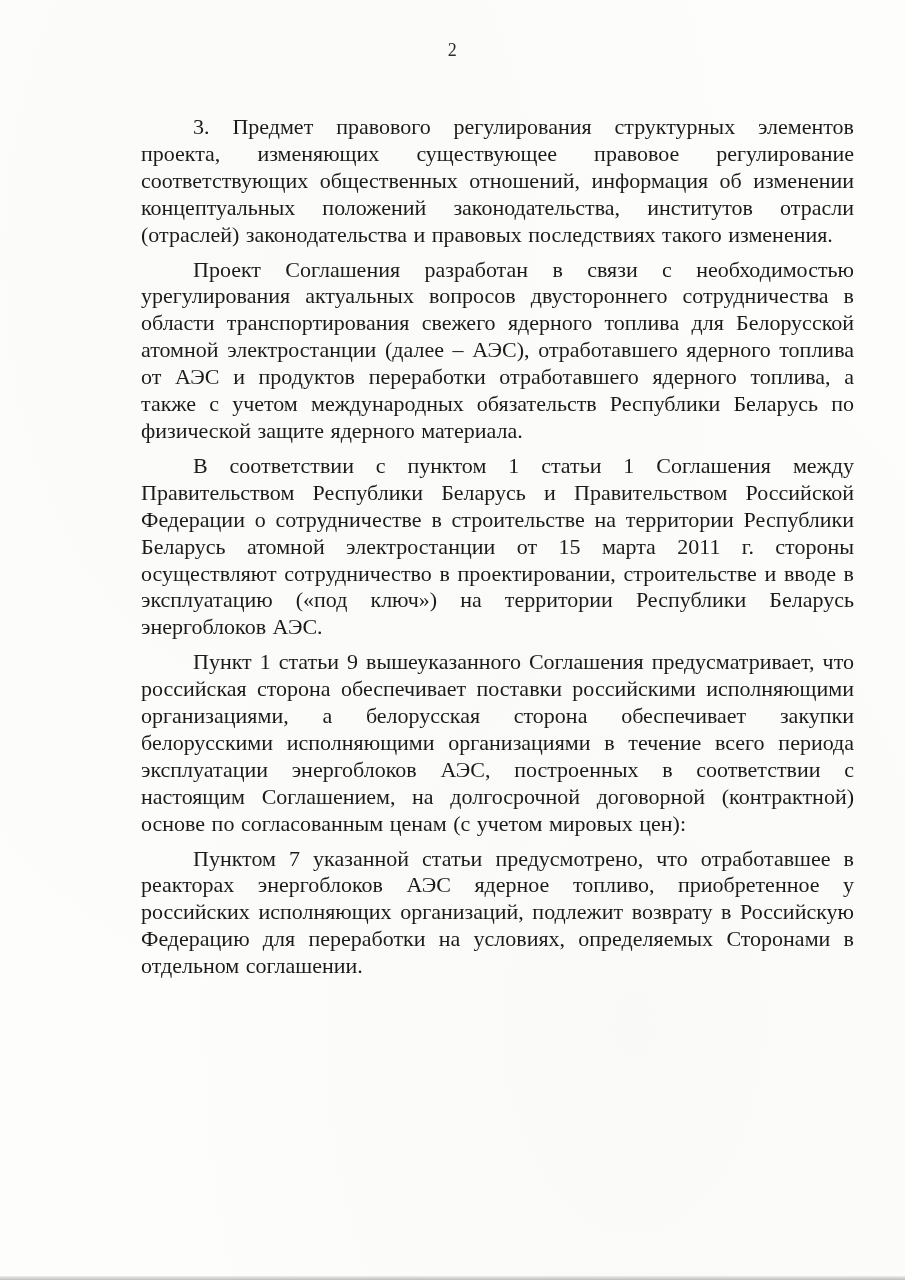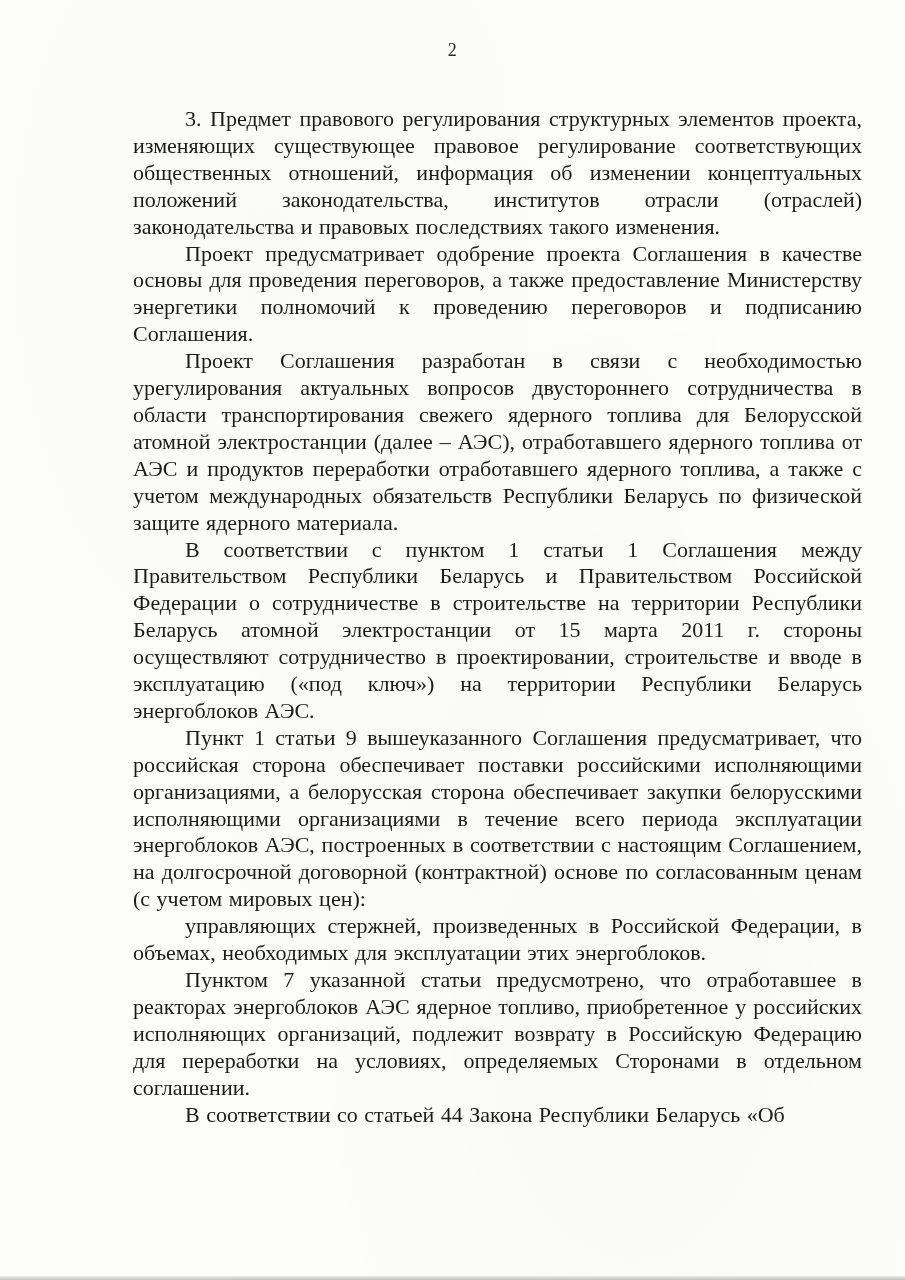--- a/index.html
+++ b/index.html
@@ -40,44 +40,41 @@
     position: absolute;
     top: 106px;
     left: 133px;
     width: 729px;
     text-align: justify;
     text-justify: inter-word;
     font-size: 22px;
     line-height: 26.9px;
   }
   .document-body p {
-    margin: 0;
+    margin: 8px;
     text-indent: 52px;
     word-spacing: 1px;
   }
   .scan-edge-bottom {
     position: absolute;
     left: 0;
     bottom: 0;
     width: 100%;
     height: 4px;
     background: linear-gradient(to bottom, rgba(150,150,148,0.15), rgba(140,140,138,0.55));
   }
 </style>
 </head>
 <body>
 
 <div class="page">
   <div class="page-number">2</div>
 
   <div class="document-body">
       <p>3. Предмет правового регулирования структурных элементов проекта, изменяющих существующее правовое регулирование соответствующих общественных отношений, информация об изменении концептуальных положений законодательства, институтов отрасли (отраслей) законодательства и правовых последствиях такого изменения.</p>
-      <p>Проект предусматривает одобрение проекта Соглашения в качестве основы для проведения переговоров, а также предоставление Министерству энергетики полномочий к проведению переговоров и подписанию Соглашения.</p>
       <p>Проект Соглашения разработан в связи с необходимостью урегулирования актуальных вопросов двустороннего сотрудничества в области транспортирования свежего ядерного топлива для Белорусской атомной электростанции (далее – АЭС), отработавшего ядерного топлива от АЭС и продуктов переработки отработавшего ядерного топлива, а также с учетом международных обязательств Республики Беларусь по физической защите ядерного материала.</p>
       <p>В соответствии с пунктом 1 статьи 1 Соглашения между Правительством Республики Беларусь и Правительством Российской Федерации о сотрудничестве в строительстве на территории Республики Беларусь атомной электростанции от 15 марта 2011 г. стороны осуществляют сотрудничество в проектировании, строительстве и вводе в эксплуатацию («под ключ») на территории Республики Беларусь энергоблоков АЭС.</p>
       <p>Пункт 1 статьи 9 вышеуказанного Соглашения предусматривает, что российская сторона обеспечивает поставки российскими исполняющими организациями, а белорусская сторона обеспечивает закупки белорусскими исполняющими организациями в течение всего периода эксплуатации энергоблоков АЭС, построенных в соответствии с настоящим Соглашением, на долгосрочной договорной (контрактной) основе по согласованным ценам (с учетом мировых цен):</p>
-      <p>управляющих стержней, произведенных в Российской Федерации, в объемах, необходимых для эксплуатации этих энергоблоков.</p>
       <p>Пунктом 7 указанной статьи предусмотрено, что отработавшее в реакторах энергоблоков АЭС ядерное топливо, приобретенное у российских исполняющих организаций, подлежит возврату в Российскую Федерацию для переработки на условиях, определяемых Сторонами в отдельном соглашении.</p>
-      <p>В соответствии со статьей 44 Закона Республики Беларусь «Об</p>
     </div>
 
   <div class="scan-edge-bottom"></div>
 </div>
 
 </body></html>

